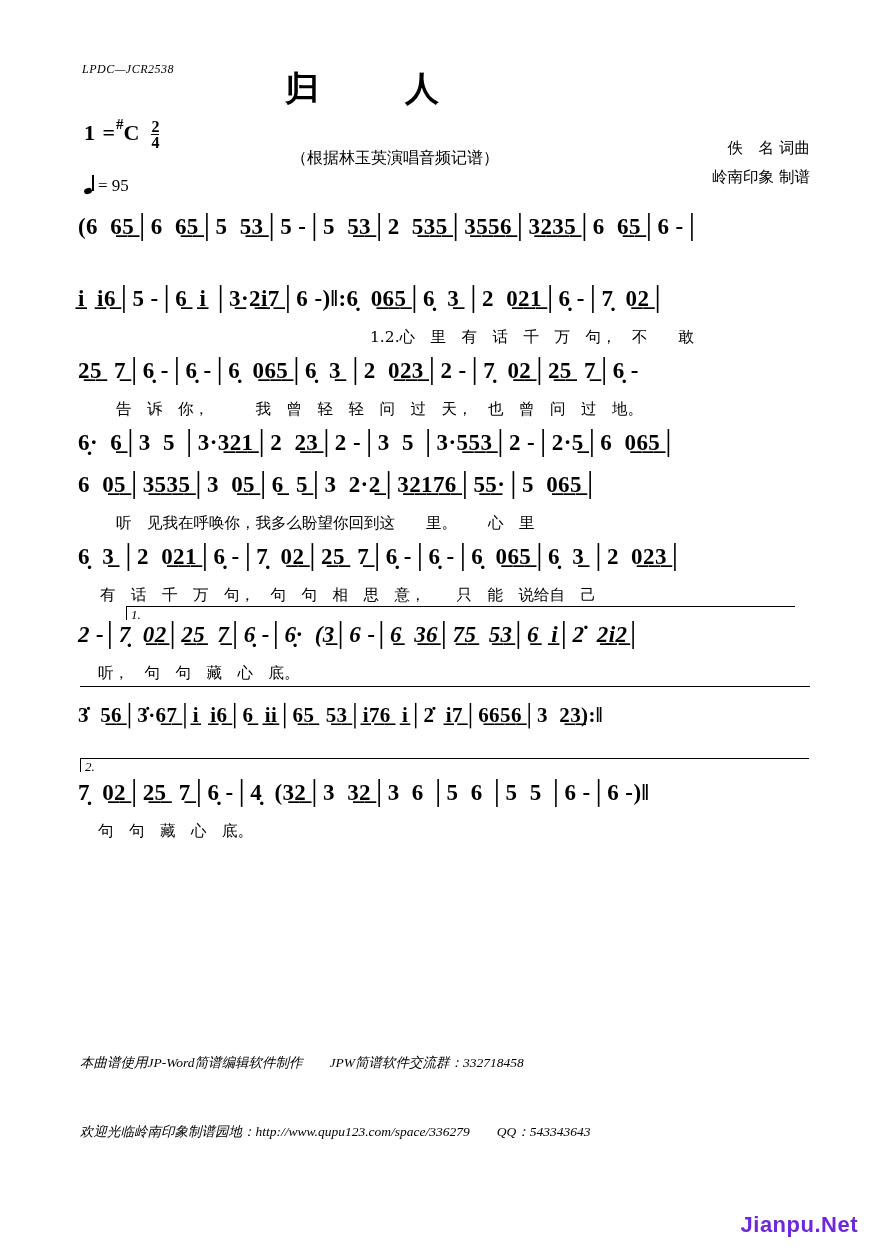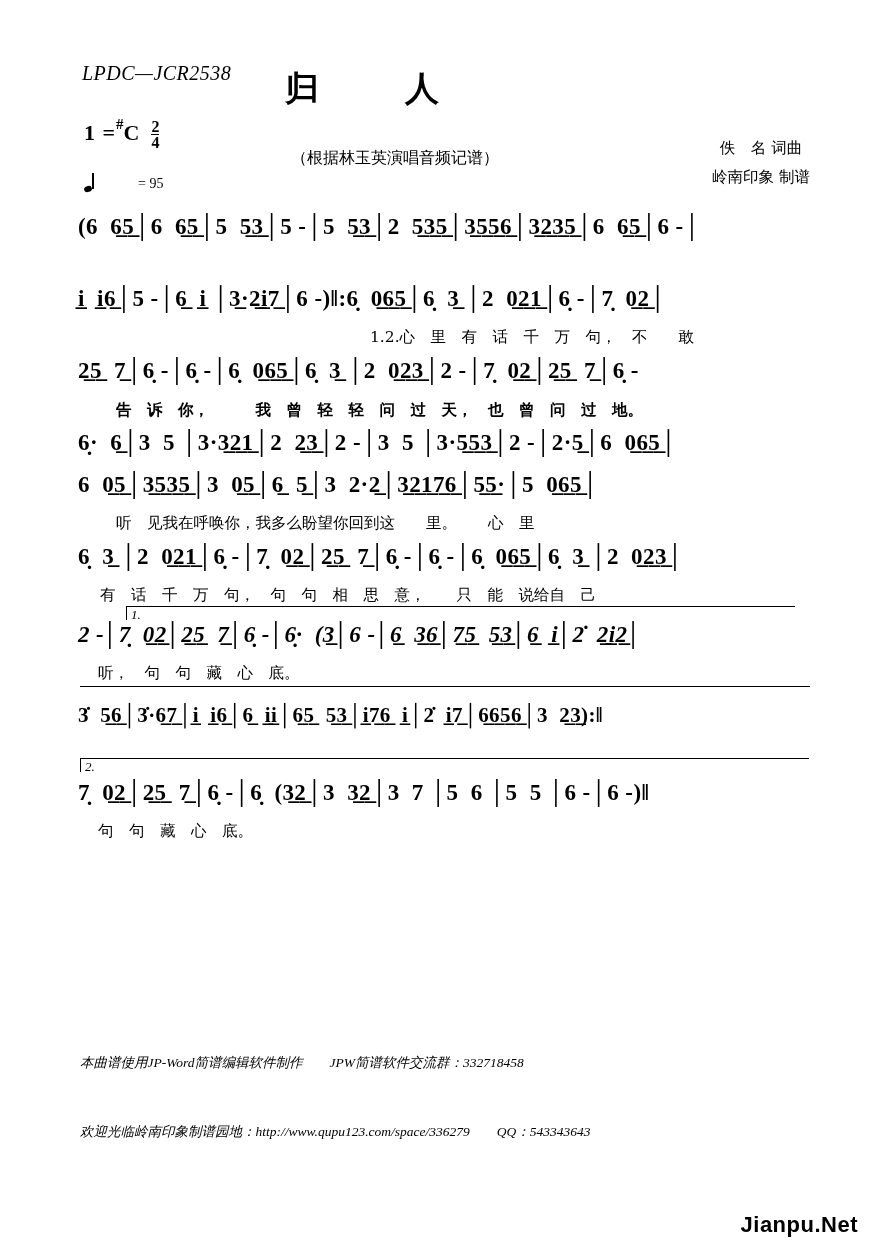--- a/index.html
+++ b/index.html
@@ -20,21 +20,21 @@
     left: 0; top: 0;
     width: 888px;
     height: 1256px;
   }
   
   .catalog {
     position: absolute;
     left: 82px; top: 62px;
     font-family: "Liberation Serif", serif;
     font-style: italic;
-    font-size: 20px;
+    font-size: 12px;
     letter-spacing: 0.5px;
   }
   .title {
     position: absolute;
     left: 0; top: 66px;
     width: 724px;
     text-align: center;
     font-family: "DejaVu Serif", serif;
     font-weight: bold;
     font-size: 34px;
@@ -69,25 +69,24 @@
   }
   .meter .num { display: block; }
   .meter .den {
     display: block;
     border-top: 1.6px solid #000;
     padding-top: 0px;
   }
   .tempo {
     position: absolute;
     left: 84px; top: 176px;
-    font-size: 14px;
+    font-size: 17px;
     font-family: "Liberation Serif", serif;
     display: flex;
     align-items: center;
-    gap: 40px;
   }
   .tempo .note {
     display: inline-block;
     margin-right: 3px;
     position: relative;
     width: 11px; height: 16px;
   }
   .tempo .note .head {
     position: absolute;
     left: 0; bottom: 0;
@@ -106,21 +105,21 @@
     position: absolute;
     left: 0; top: 148px;
     width: 790px;
     text-align: center;
     font-family: "DejaVu Serif", serif;
     font-size: 16px;
   }
   .credits {
     position: absolute;
     right: 78px; top: 134px;
-    text-align: center;
+    text-align: right;
     font-family: "DejaVu Serif", serif;
     font-size: 15.5px;
     line-height: 1.85;
   }
   .credits div { white-space: pre; }
 
   
   .score {
     position: absolute;
     left: 78px; top: 212px;
@@ -140,21 +139,21 @@
     height: 42px;
   }
   .lyric {
     font-family: "DejaVu Serif", serif;
     font-size: 15.5px;
     white-space: pre;
     height: 30px;
     line-height: 1.5;
   }
   .lyric.indent1 { padding-left: 292px; }
-  .lyric.indent2 { padding-left: 38px; font-weight: bold; }
+  .lyric.indent2 { padding-left: 38px; }
   .lyric.indent3 { padding-left: 60px; }
   .lyric.indent4 { padding-left: 38px; }
   .lyric.indent5 { padding-left: 22px; }
   .lyric.indent6 { padding-left: 20px; }
 
   
   .volta {
     position: absolute;
     border-top: 1.6px solid #000;
     border-left: 1.6px solid #000;
@@ -183,21 +182,21 @@
     font-size: 13.5px;
     line-height: 1.7;
     white-space: pre;
   }
   .brand {
     position: absolute;
     right: 30px; bottom: 18px;
     font-family: "Liberation Sans", sans-serif;
     font-weight: bold;
     font-size: 22px;
-    color: #000000;
+    color: #6d28d9;
     letter-spacing: 0.5px;
   }
 </style>
 </head>
 <body>
 
 <div class="page">
 
   <div class="catalog">LPDC—JCR2538</div>
 
@@ -270,21 +269,21 @@
     <div class="sys">
       <div class="longline" style="left:2px; top:-6px; width:730px;"></div>
       <div class="notes" style="padding-top:10px; font-size:21px;">3̇  5̲6̲│3̇·6̲7̲│i̲  i̲6̲│6̲  i̲i̲│6̲5̲  5̲3̲│i̲7̲6̲  i̲│2̇  i̲7̲│6̲6̲5̲6̲│3  2̲3̲):‖</div>
       <div class="lyric"></div>
     </div>
 
     <div class="sys">
       <div class="volta" style="left:2px; top:-16px; width:728px;">
         <span>2.</span>
       </div>
-      <div class="notes" style="padding-top:4px;">7̣  0̲2̲│2̲5̲  7̲│6̣ -│6̣  (3̲2̲│3  3̲2̲│3  7 │5  6 │5  5 │6 -│6 -)‖</div>
+      <div class="notes" style="padding-top:4px;">7̣  0̲2̲│2̲5̲  7̲│6̣ -│4̣  (3̲2̲│3  3̲2̲│3  6 │5  6 │5  5 │6 -│6 -)‖</div>
       <div class="lyric indent6">句　句　藏　心　底。</div>
     </div>
 
   </div>
 
   <div class="footer">
     <div>本曲谱使用JP-Word简谱编辑软件制作　　JPW简谱软件交流群：332718458</div>
     <div>欢迎光临岭南印象制谱园地：http://www.qupu123.com/space/336279　　QQ：543343643</div>
   </div>
 

